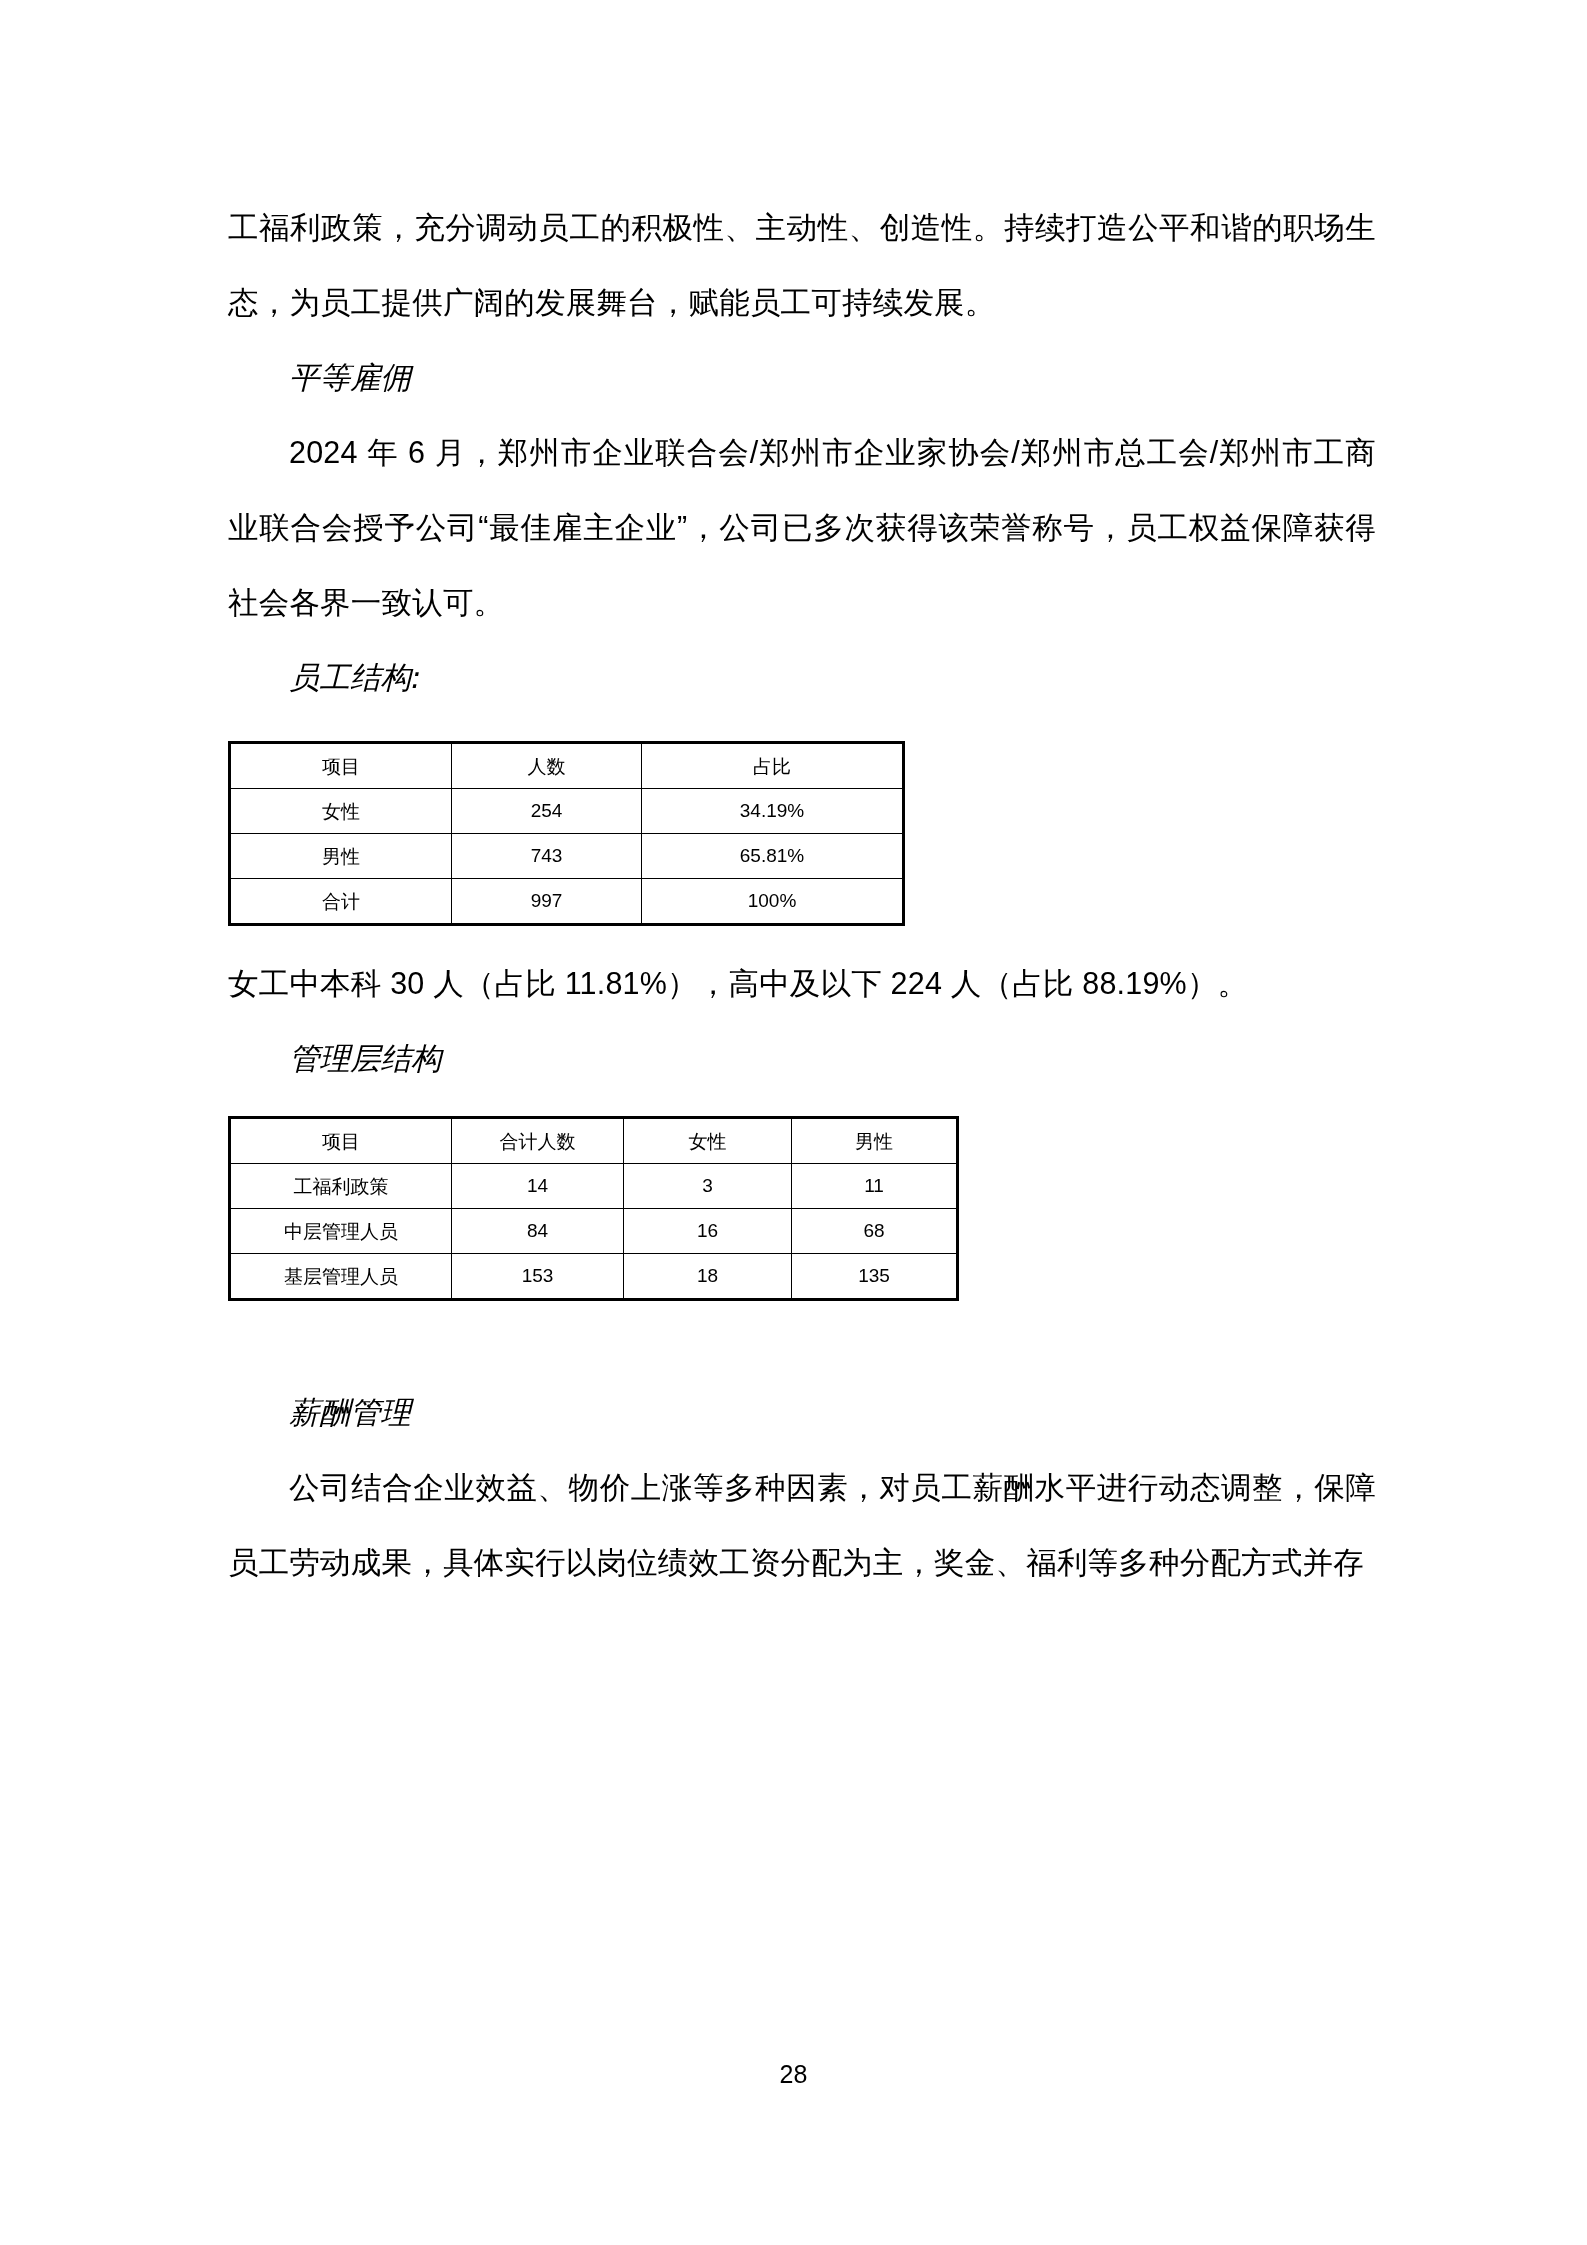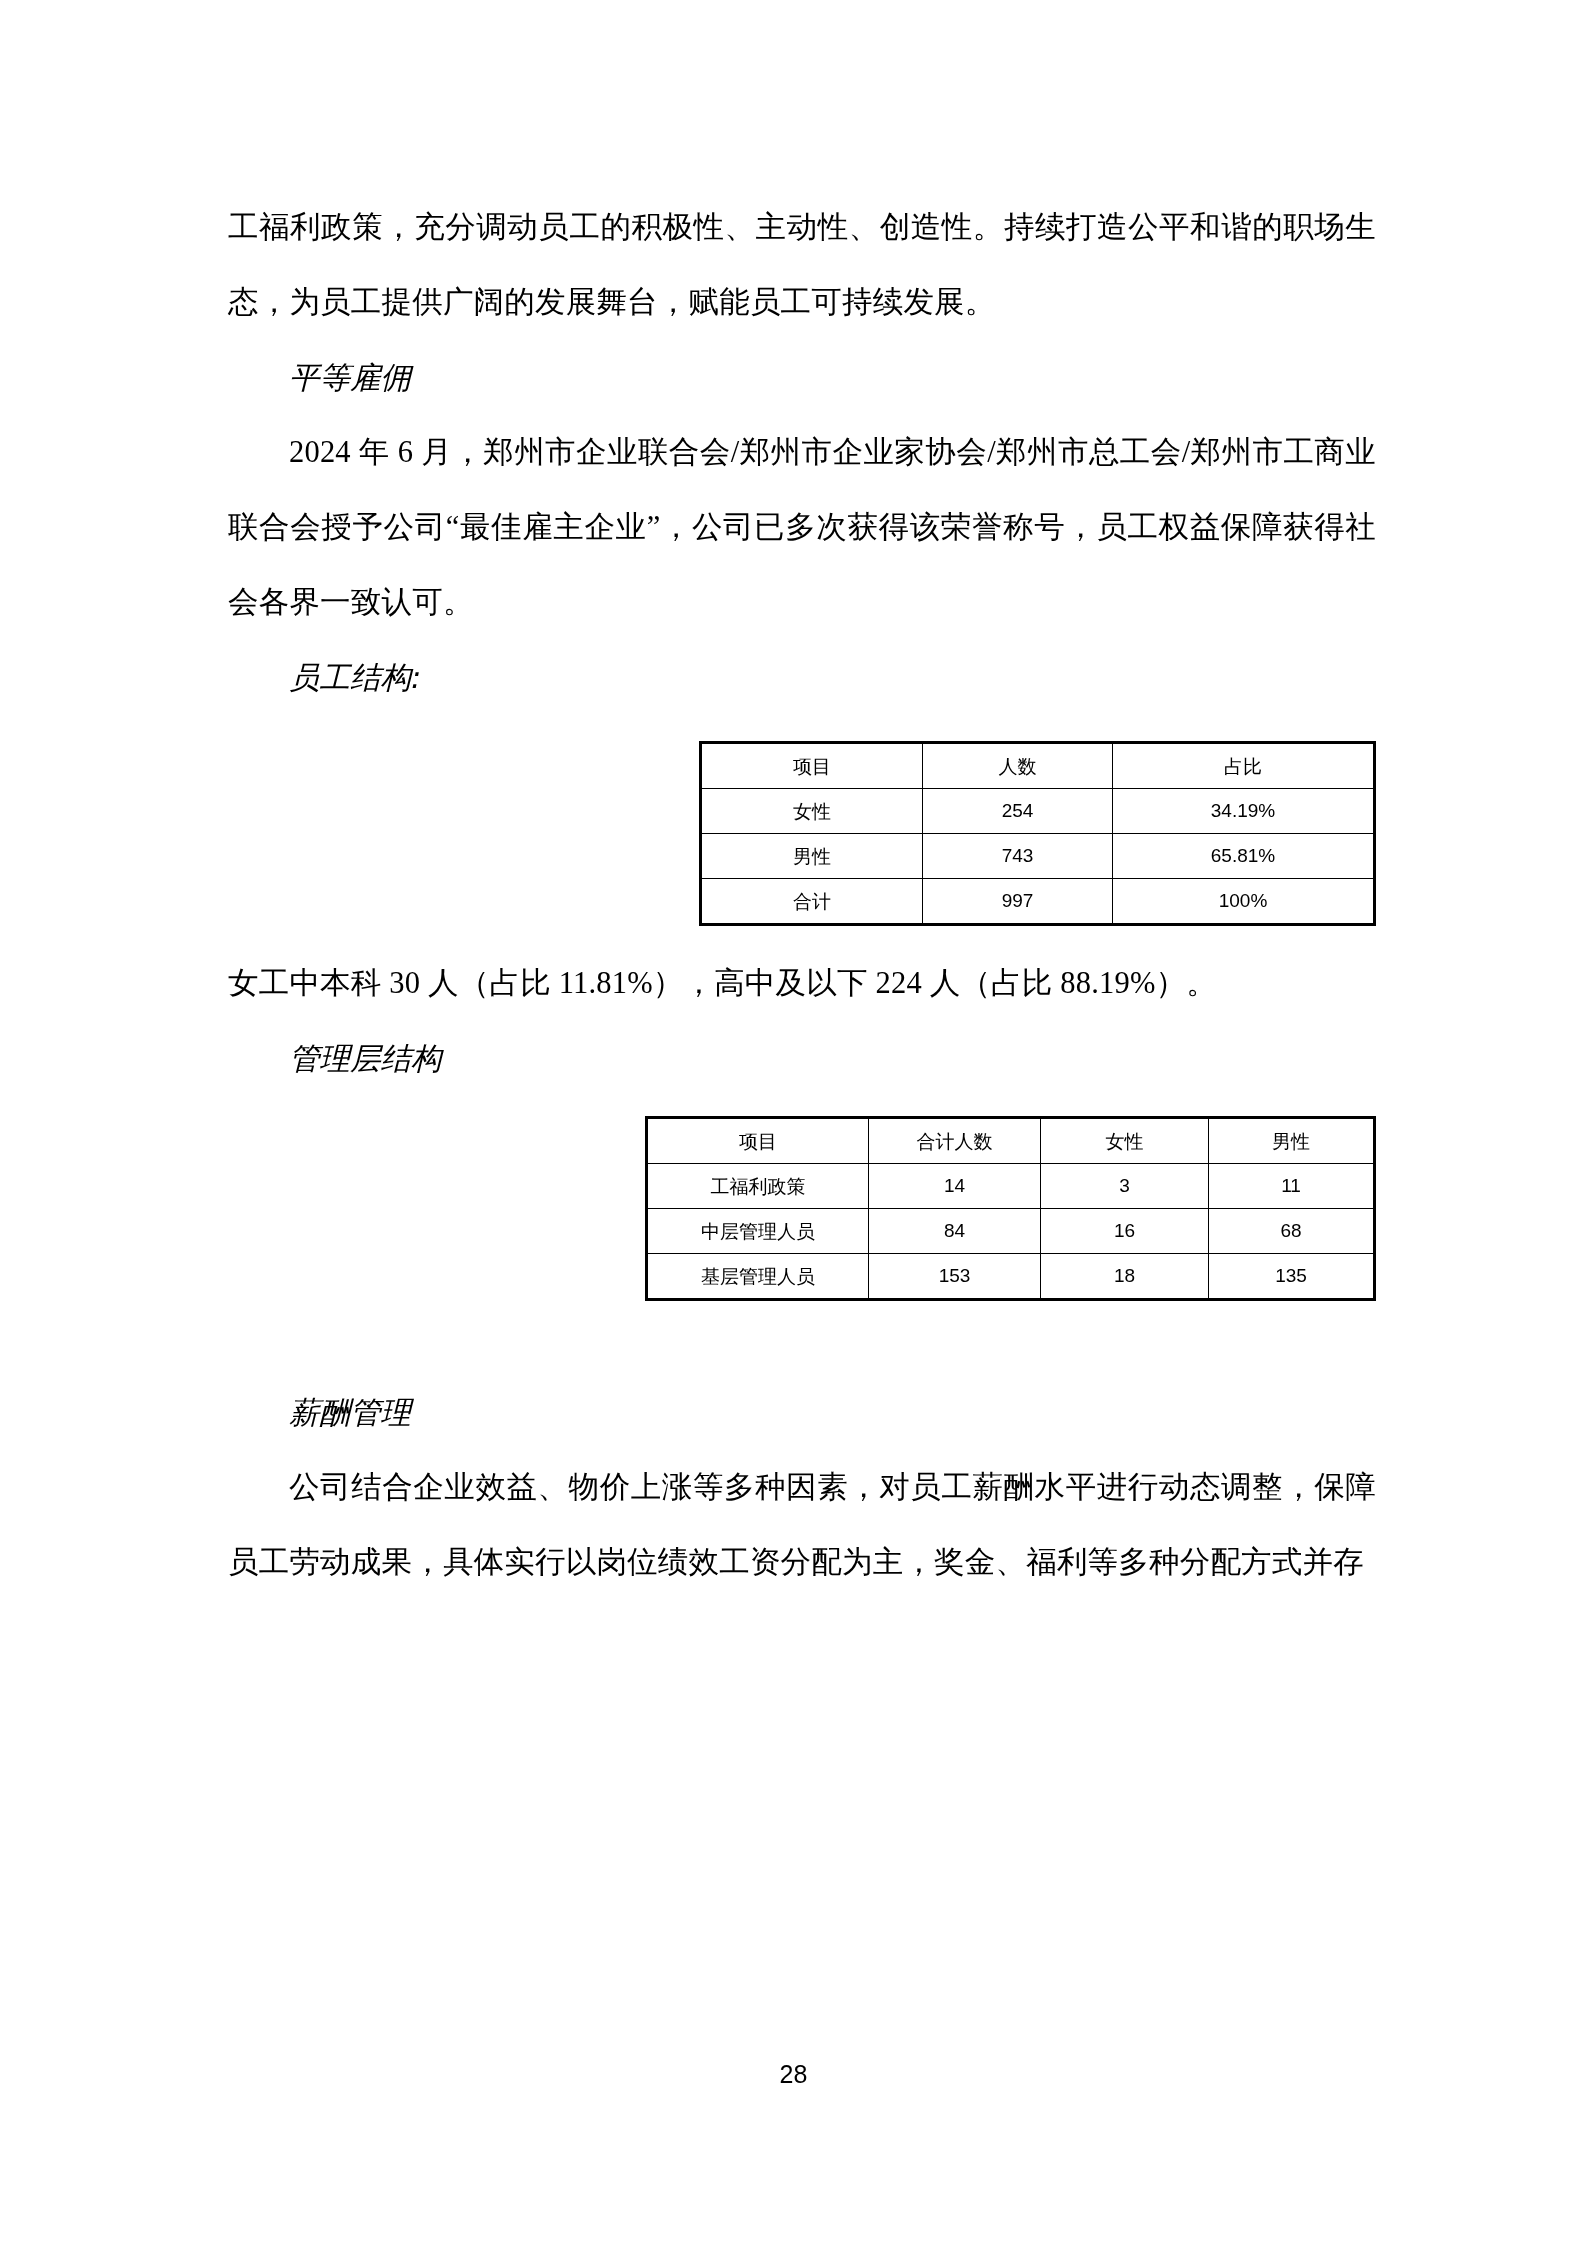--- a/index.html
+++ b/index.html
@@ -28,38 +28,38 @@
     width: 1148px;
   }
   
   p.body-par {
     margin: 0 0 0px 0;
     font-size: 30.5px;
     line-height: 75px;
     text-align: justify;
     text-justify: inter-ideograph;
     letter-spacing: 0.2px;
-    font-family: Liberation Serif, serif;
+    font-family: Liberation Sans, sans-serif;
     font-weight: 400;
   }
   p.indent {
     text-indent: 61px;
   }
   p.heading-par {
     margin: 0;
     font-size: 30.5px;
     line-height: 75px;
     text-indent: 61px;
     font-family: "DejaVu Sans", "Liberation Sans", sans-serif;
     font-style: italic;
   }
   
   .tbl-wrap {
     display: flex;
-    justify-content: flex-end;
+    justify-content: flex-start;
   }
   table.data-table {
     border-collapse: collapse;
     font-size: 19px;
     font-family: "DejaVu Sans", "Liberation Sans", sans-serif;
     color: #000;
   }
   table.data-table td, table.data-table th {
     border: 1.6px solid #000000;
     text-align: center;

